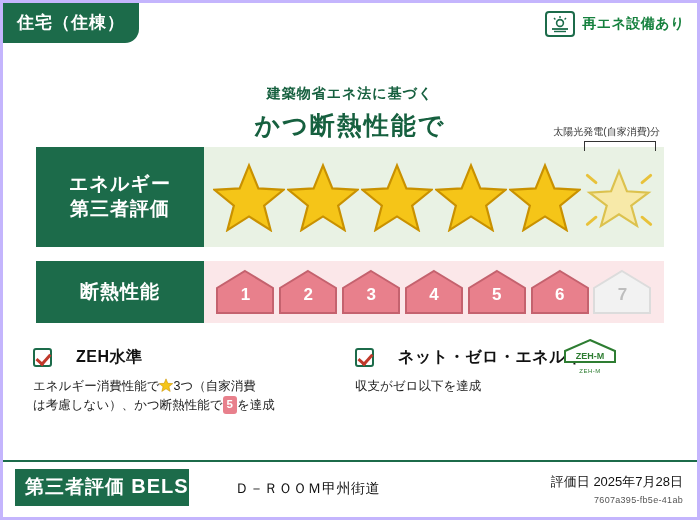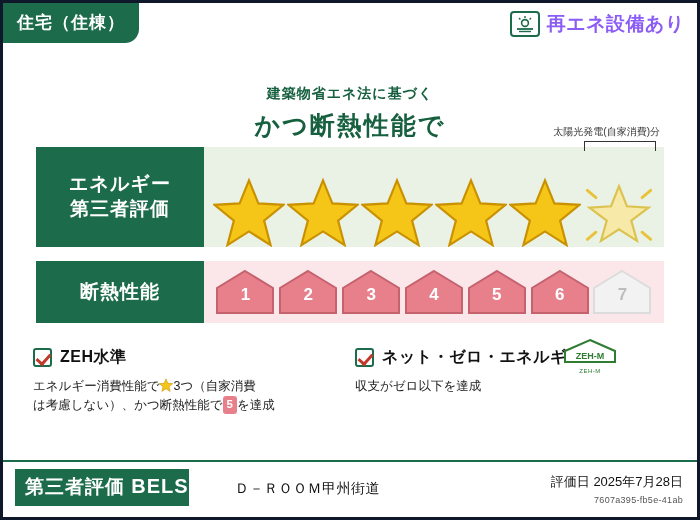--- a/index.html
+++ b/index.html
@@ -5,21 +5,21 @@
   html,body{margin:0;padding:0;}
   body{
     width:700px;height:520px;
     font-family:"Liberation Sans","DejaVu Sans",sans-serif;
     background:#ffffff;
     position:relative;
     overflow:hidden;
   }
   .page{
     position:absolute;inset:0;
-    border:3px solid #0f172a;
+    border:3px solid #c4b5fd;
     box-sizing:border-box;
     background:#fff;
   }
   
   .hdr-left{
     position:absolute;left:0;top:0;
     padding:8px 14px 9px 14px;
     background:#1c6b4a;
     color:#fff;
     font-size:17px;
@@ -33,21 +33,21 @@
   }
   .sun-box{
     width:30px;height:26px;
     border:2px solid #1c6b4a;
     border-radius:4px;
     background:#fff;
     display:flex;align-items:center;justify-content:center;
     box-sizing:border-box;
   }
   .hdr-right .label{
-    font-size:19px;color:#8b5cf6;font-weight:bold;letter-spacing:.5px;
+    font-size:14px;color:#15803d;font-weight:bold;letter-spacing:.5px;
   }
   
   .title-wrap{
     position:absolute;left:0;right:0;top:54px;text-align:center;margin-top:28px;
   }
   .title-sub{font-size:14px;color:#16603f;font-weight:bold;letter-spacing:1px;}
   .title-main{font-size:25px;color:#16603f;font-weight:bold;letter-spacing:2px;margin-top:6px;}
   
   .band{
     position:absolute;
@@ -60,21 +60,21 @@
     background:#1c6b4a;
     color:#fff;
     display:flex;align-items:center;justify-content:center;
     font-size:19px;font-weight:bold;letter-spacing:1px;
     line-height:1.3;
     text-align:center;
     flex:none;
   }
   .band-body{flex:1;position:relative;}
   .energy{top:144px;height:100px;}
-  .energy .band-body{background:#e9f2e4;display:flex;align-items:flex-end;justify-content:space-around;padding:0 8px;}
+  .energy .band-body{background:#e9f2e4;display:flex;align-items:center;justify-content:space-around;padding:0 8px;}
   .insul{top:258px;height:62px;}
   .insul .band-body{background:#fbe7e9;display:flex;align-items:center;justify-content:space-around;padding:0 10px;}
 
   .star{width:72px;height:70px;display:block;}
   .pv-note{
     position:absolute;
     right:4px;top:-22px;
     font-size:10px;color:#333;
     white-space:nowrap;
   }
@@ -88,21 +88,21 @@
   .house svg{display:block;}
   .house span{
     position:absolute;left:0;right:0;top:17px;
     text-align:center;font-size:17px;font-weight:bold;color:#fff;
   }
   .house.off span{color:#bdbdbd;}
   
   .crit{position:absolute;top:344px;font-size:13px;color:#222;}
   .crit.left{left:30px;width:300px;}
   .crit.right{left:352px;width:320px;}
-  .crit-head{display:flex;align-items:center;gap:8px;}
+  .crit-head{display:flex;align-items:center;gap:24px;}
   .check{
     width:19px;height:19px;border:2px solid #1c6b4a;border-radius:3px;background:#fff;
     position:relative;flex:none;box-sizing:border-box;
   }
   .check:after{
     content:"";position:absolute;left:4px;top:1px;width:6px;height:11px;
     border:solid #c0392b;border-width:0 3px 3px 0;transform:rotate(42deg);
   }
   .crit-title{font-size:16px;font-weight:bold;color:#111;letter-spacing:.5px;}
   .crit-body{margin-top:9px;line-height:1.55;font-size:12.5px;}

